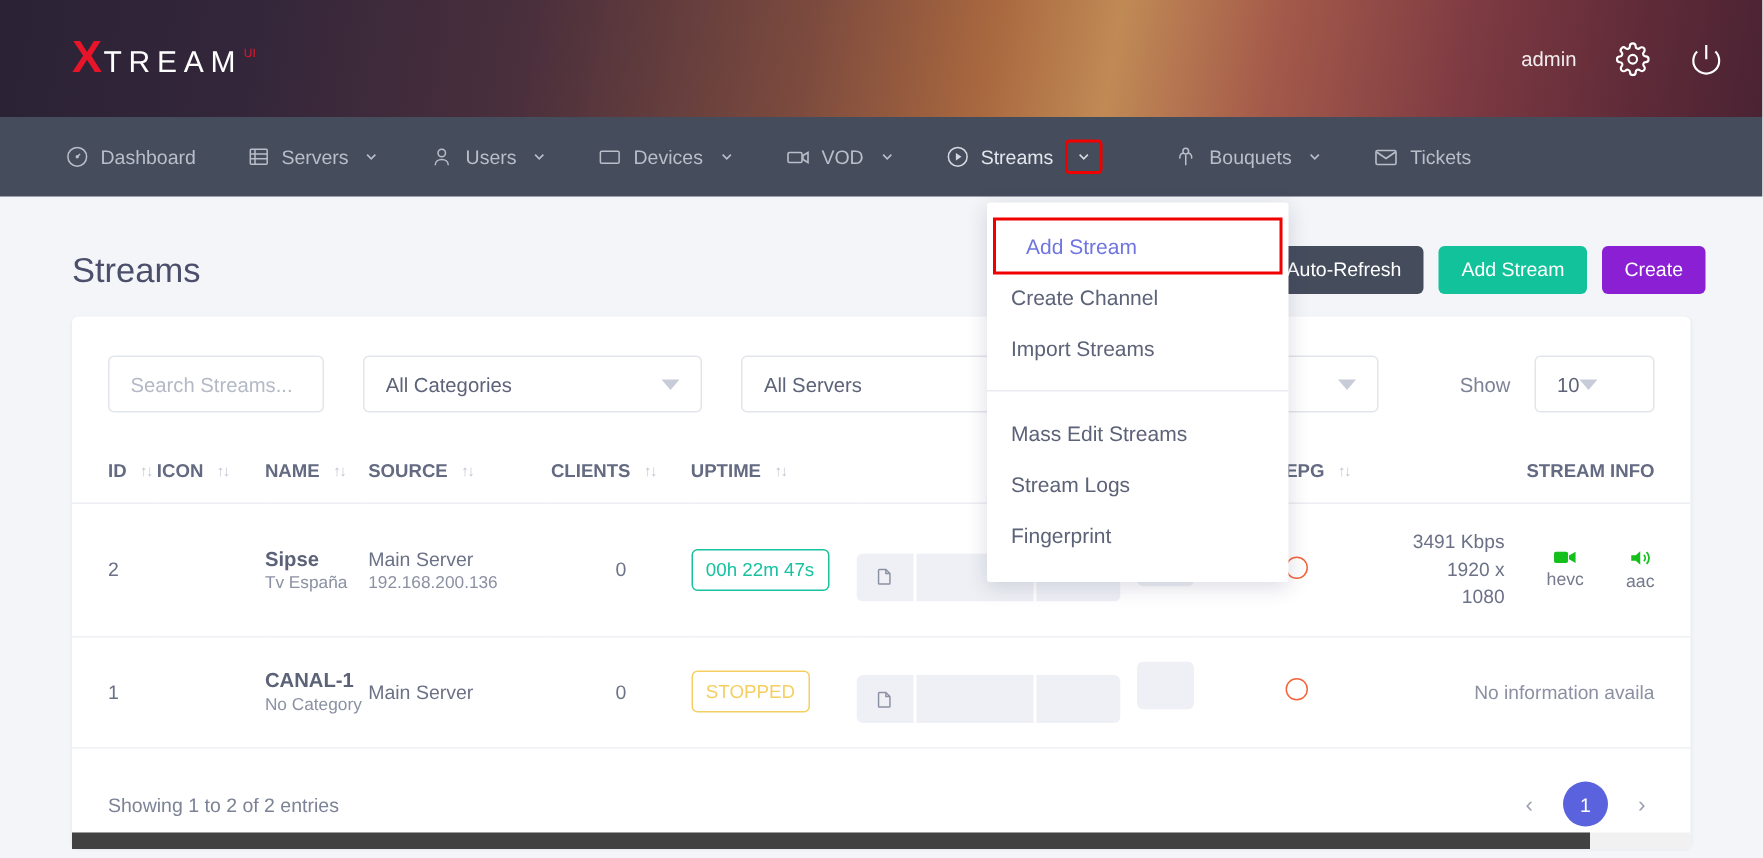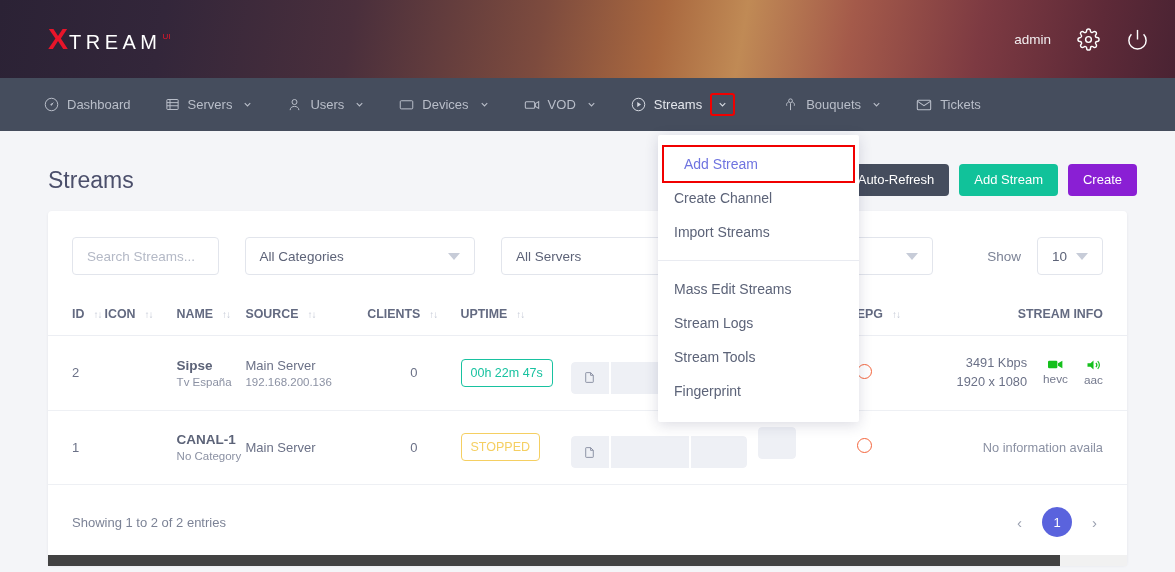--- a/index.html
+++ b/index.html
@@ -93,21 +93,21 @@
     font-size: 13.5px; color: #5d6378; background: #fff;
   }
   .fld.ph { color: #b4b9c6; }
   .f-search { width: 158px; }
   .f-select { width: 250px; justify-content: space-between; cursor: pointer; }
   .f-narrow { width: 190px; }
   .sel-caret { width: 0; height: 0; border-left: 6px solid transparent;
     border-right: 6px solid transparent; border-top: 7px solid #c7ccd8; }
   .show-wrap { display: flex; align-items: center; gap: 16px; margin-left: 28px; }
   .show-lbl { font-size: 13.5px; color: #7c8396; }
-  .f-show { width: 66px; justify-content: space-between; cursor: pointer; }
+  .f-show { width: 80px; cursor: pointer; }
 
   
   table.tbl { width: 100%; border-collapse: collapse; margin-top: 22px; }
   table.tbl th {
     text-align: left; font-size: 12.4px; color: #636a81; font-weight: bold;
     padding: 10px 0 14px 0; border-bottom: 1px solid #eceef3; white-space: nowrap;
   }
   .th-in { display: inline-flex; align-items: center; gap: 9px; }
   .sorter { color: #c3c8d5; font-size: 10px; letter-spacing: -1px; }
   table.tbl td {
@@ -144,21 +144,21 @@
   }
   .actgrp { display: inline-flex; border-radius: 4px; overflow: hidden; gap: 2px; }
   .actgrp2 { display: inline-flex; border-radius: 4px; overflow: hidden; margin-left: 8px; }
 
   .epg-circle {
     width: 15px; height: 15px; border-radius: 50%;
     border: 1.6px solid #f4653c; display: inline-block;
   }
   .info-wrap { text-align: right; display: flex; align-items: center; justify-content: flex-end; gap: 16px; }
   .info-rates { text-align: right; color: #6b7187; font-size: 12.8px; line-height: 1.45; }
-  .codec { text-align: right; }
+  .codec { text-align: right; margin-left: 12px; }
   .codec-lbl { font-size: 11.8px; color: #74798d; margin-top: 2px; }
   .noinfo { color: #8b91a3; font-size: 12.8px; text-align: right; white-space: nowrap; }
 
   
   .tfoot {
     display: flex; align-items: center; padding: 22px 24px 0 24px;
   }
   .showing { font-size: 13px; color: #7c8396; }
   .pager { margin-left: auto; display: flex; align-items: center; gap: 14px; }
   .pg-arrow { color: #9aa0b0; font-size: 15px; cursor: pointer; padding: 0 6px; }
@@ -538,17 +538,16 @@
   <div class="hscroll-track"></div>
   <div class="hscroll"></div>
 
   <div class="dropdown">
     <div class="dd-item link hl">Add Stream</div>
     <div class="dd-item">Create Channel</div>
     <div class="dd-item">Import Streams</div>
     <div class="dd-sep"></div>
     <div class="dd-item">Mass Edit Streams</div>
     <div class="dd-item">Stream Logs</div>
-    <div class="dd-item">Stream Tools</div>
     <div class="dd-item">Fingerprint</div>
   </div>
 
 </div>
 
 </body></html>

